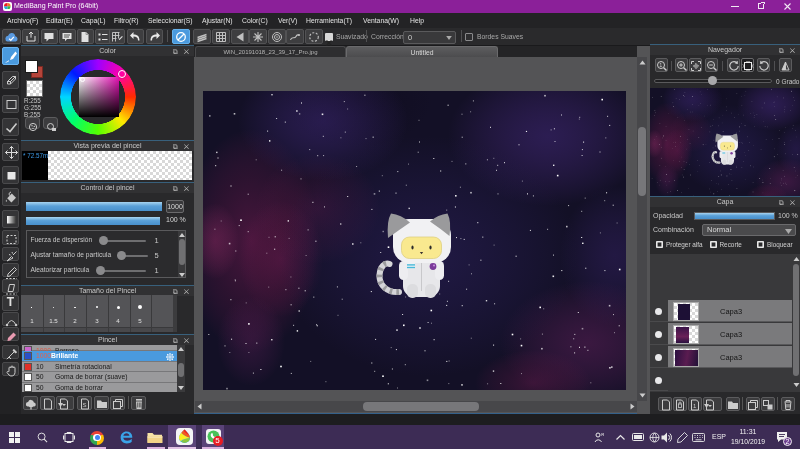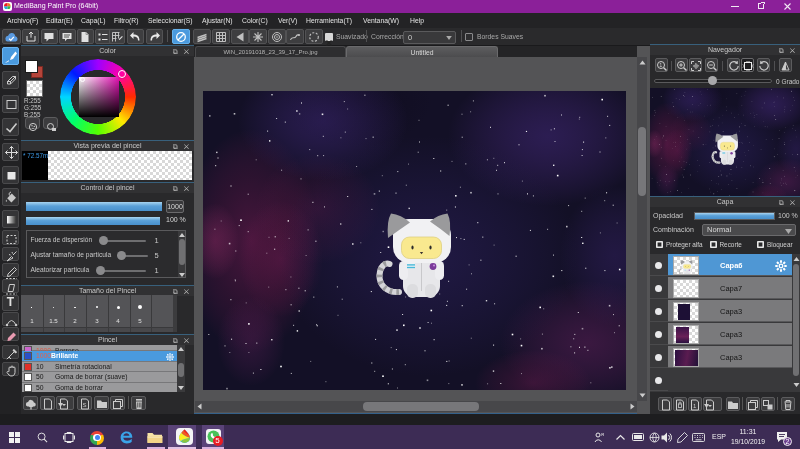--- a/index.html
+++ b/index.html
@@ -866,42 +866,20 @@
           <path d="M0 0 L7 0 L3.5 5 z" fill="#aaa"></path>
         </svg></div>
   <span class="cb" style="left:5.7px;top:197px"></span>
       <span class="cblab" style="left:16px;top:197px">Proteger alfa</span>
   <span class="cb" style="left:59.5px;top:197px"></span>
       <span class="cblab" style="left:69.5px;top:197px">Recorte</span>
   <span class="cb" style="left:107px;top:197px"></span>
       <span class="cblab" style="left:117px;top:197px">Bloquear</span>
 
   <div class="abs" style="left:0;top:210px;width:142px;height:138px;background:#39393b">
-    <div class="lrow" style="top:0">
-          <div class="ldot"></div>
-          <div class="lmain" style="background:#4f97d4">
-            <div class="lthumb checker"><svg width="26" height="18" viewBox="148 105 140 97">
-                <use href="#cat"></use>
-              </svg></div>
-            <span class="lname" style="color:#fff;font-weight:bold">Capa6</span>
-      <svg class="abs" style="left:107px;top:5.5px" width="12" height="12" viewBox="0 0 12 12">
-              <circle cx="6" cy="6" r="1.8" fill="none" stroke="#fff" stroke-width="1.3"></circle>
-              <g stroke="#fff" stroke-width="2">
-                <path d="M6 0.3 V2.7 M6 9.3 V11.7 M0.3 6 H2.7 M9.3 6 H11.7 M1.97 1.97 L3.67 3.67 M8.33 8.33 L10.03 10.03 M10.03 1.97 L8.33 3.67 M3.67 8.33 L1.97 10.03"></path>
-              </g>
-            </svg>
-          </div>
-        </div>
-    <div class="lrow" style="top:23px">
-          <div class="ldot"></div>
-          <div class="lmain">
-            <div class="lthumb checker"></div>
-            <span class="lname">Capa7</span>
-          </div>
-        </div>
     <div class="lrow" style="top:46px">
           <div class="ldot"></div>
           <div class="lmain">
             <div class="lthumb checker">
               <div class="lart" style="left:4px;width:12px;background:#1d1035"></div>
             </div>
             <span class="lname">Capa3</span>
           </div>
         </div>
     <div class="lrow" style="top:69px">

